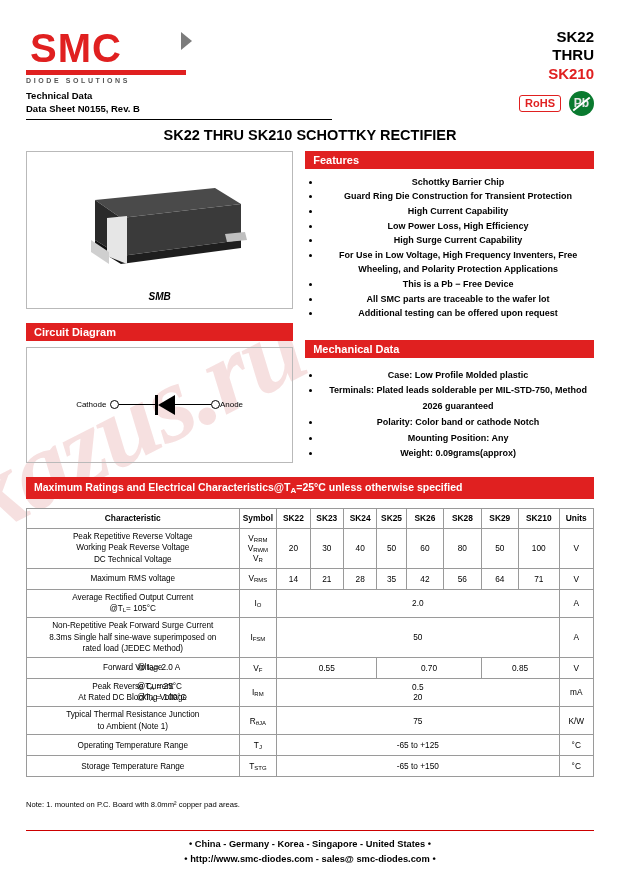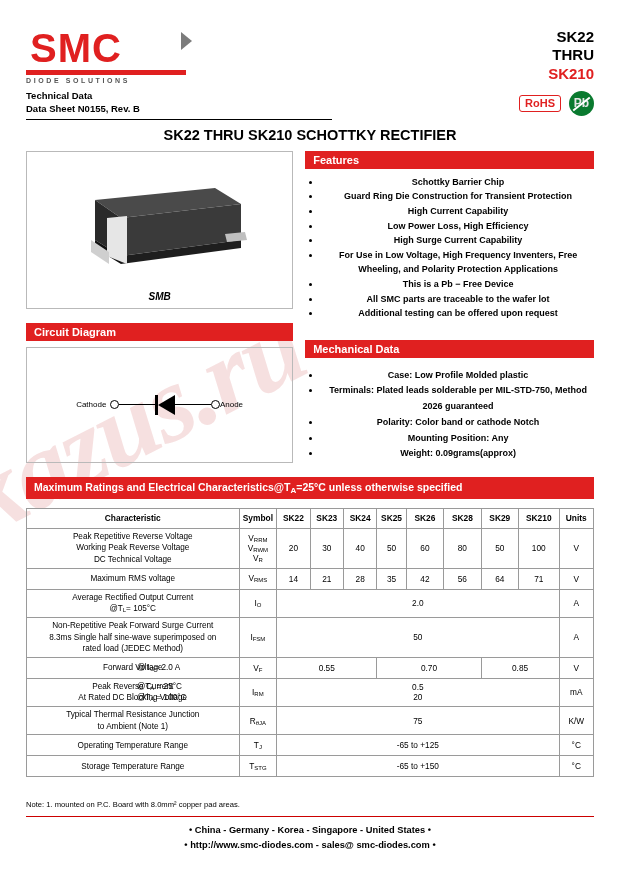--- a/index.html
+++ b/index.html
@@ -274,21 +274,21 @@
     margin-top: 23px;
     position: relative;
     z-index: 10;
   }
 
   
   .footer {
     position: absolute;
     left: 26px;
     right: 26px;
-    bottom: 24px;
+    bottom: 10px;
     z-index: 10;
   }
   .footer hr {
     border: none;
     border-top: 1.4px solid #c00;
     margin: 0 0 6px 0;
   }
   .footer div {
     text-align: center;
     font-size: 9.3px;

